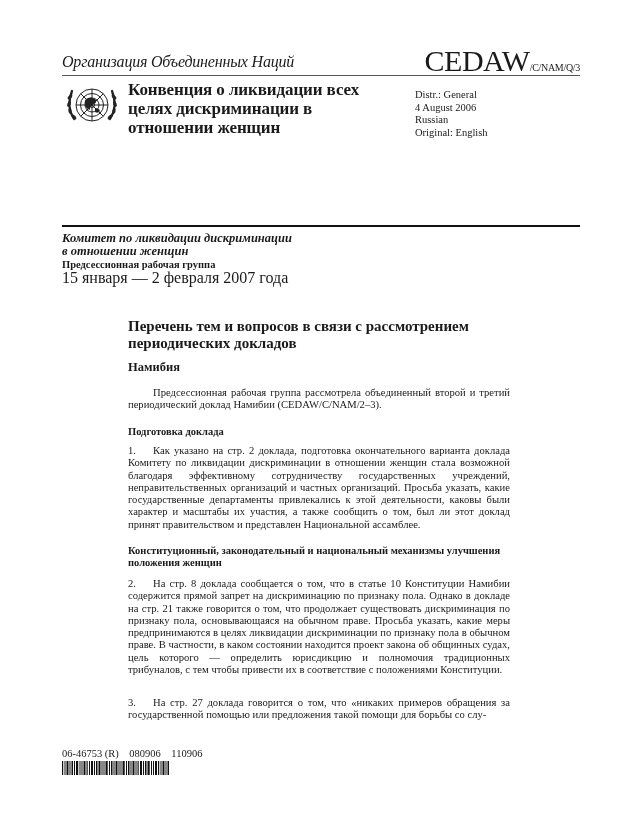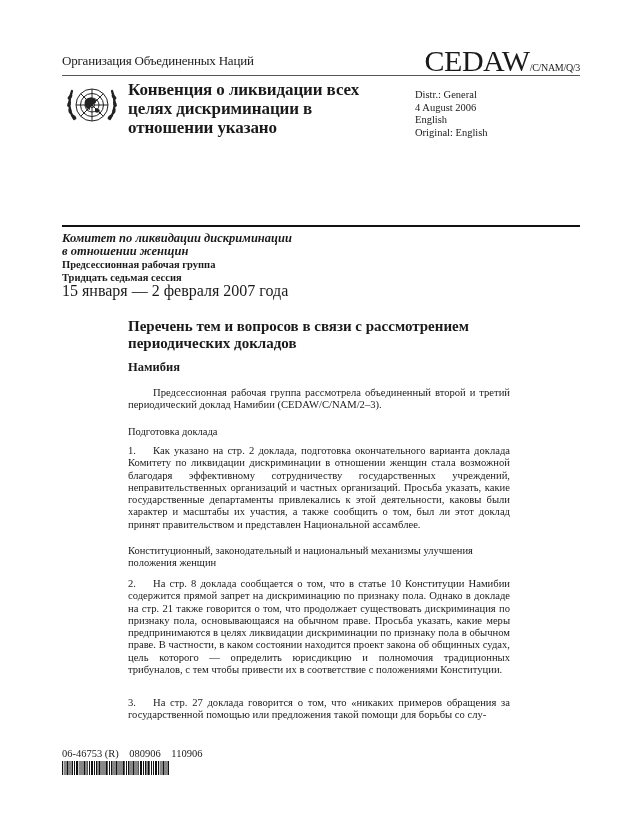--- a/index.html
+++ b/index.html
@@ -1,36 +1,36 @@
 <!DOCTYPE html>
 <html><head>
 <meta charset="utf-8">
 <style>
   html, body { margin: 0; padding: 0; background: #ffffff; }
   body { width: 640px; height: 828px; position: relative; overflow: hidden;
          font-family: "Liberation Serif", "DejaVu Serif", serif; color: #1a1a1a; }
   .abs { position: absolute; }
-  .org-name { left: 62px; top: 53px; font-size: 13px; letter-spacing: -0.2px; }
+  .org-name { left: 62px; top: 53px; font-size: 16px; letter-spacing: -0.2px; font-style: italic; }
   .symbol { right: 60px; top: 44px; white-space: nowrap; }
   .symbol .big { font-size: 30px; letter-spacing: -0.5px; }
   .symbol .small { font-size: 10px; letter-spacing: -0.3px; }
   .rule-thin { left: 62px; top: 75px; width: 518px; height: 1px; background: #555; }
   .emblem { left: 62px; top: 79px; width: 60px; height: 52px; }
   .conv-title { left: 128px; top: 80px; font-size: 17px; font-weight: bold; line-height: 19px; letter-spacing: -0.1px; }
   .distr { left: 415px; top: 89px; font-size: 10.5px; line-height: 12.5px; }
   .rule-thick { left: 62px; top: 225px; width: 518px; height: 2px; background: #111; }
   .committee { left: 62px; top: 232px; line-height: 13px; }
   .committee .l-big { font-size: 12.5px; font-weight: bold; font-style: italic; }
   .committee .l-small { font-size: 10.5px; font-weight: bold; }
   .committee .l-norm { font-size: 16px; }
   .list-title { left: 128px; top: 318px; font-size: 15px; font-weight: bold; line-height: 17px; width: 390px; }
   .country { left: 128px; top: 360px; font-size: 12.5px; font-weight: bold; }
   .body-text { left: 128px; width: 382px; font-size: 10.6px; line-height: 12.3px; text-align: justify; }
   .intro { top: 387px; text-indent: 25px; }
-  .subhead { left: 128px; font-size: 10.5px; font-weight: normal; line-height: 12.3px; width: 382px; }
+  .subhead { left: 128px; font-size: 10.5px; font-weight: bold; line-height: 12.3px; width: 382px; }
   .sh1 { top: 426px; }
   .p1 { top: 445px; }
   .sh2 { top: 545px; }
   .p2 { top: 578px; }
   .p3 { top: 697px; }
   .para-num { display: inline-block; width: 25px; text-indent: 0; }
   .footer-code { left: 62px; top: 748px; font-size: 10.5px; white-space: pre; }
   .barcode { left: 62px; top: 761px; width: 107px; height: 14px; }
 </style>
 </head>
@@ -69,37 +69,36 @@
       <ellipse cx="53" cy="25" rx="3" ry="1.6" transform="rotate(70 53 25)"></ellipse>
       <ellipse cx="52" cy="32" rx="3" ry="1.6" transform="rotate(100 52 32)"></ellipse>
       <ellipse cx="48" cy="38" rx="3" ry="1.6" transform="rotate(130 48 38)"></ellipse>
     </g>
   </svg>
 </div>
 
 <div class="abs conv-title">
   <div>Конвенция о ликвидации всех</div>
   <div>целях дискриминации в</div>
-  <div>отношении указано</div>
+  <div>отношении женщин</div>
 </div>
 
 <div class="abs distr">
   <div>Distr.: General</div>
   <div>4 August 2006</div>
-  <div>English</div>
+  <div>Russian</div>
   <div>Original: English</div>
 </div>
 
 <div class="abs rule-thick"></div>
 
 <div class="abs committee">
   <div class="l-big">Комитет по ликвидации дискриминации</div>
   <div class="l-big">в отношении женщин</div>
   <div class="l-small">Предсессионная рабочая группа</div>
-  <div class="l-small">Тридцать седьмая сессия</div>
   <div class="l-norm">15 января — 2 февраля 2007 года</div>
 </div>
 
 <div class="abs list-title">
   <div>Перечень тем и вопросов в связи с рассмотрением</div>
   <div>периодических докладов</div>
 </div>
 
 <div class="abs country">Намибия</div>
 

